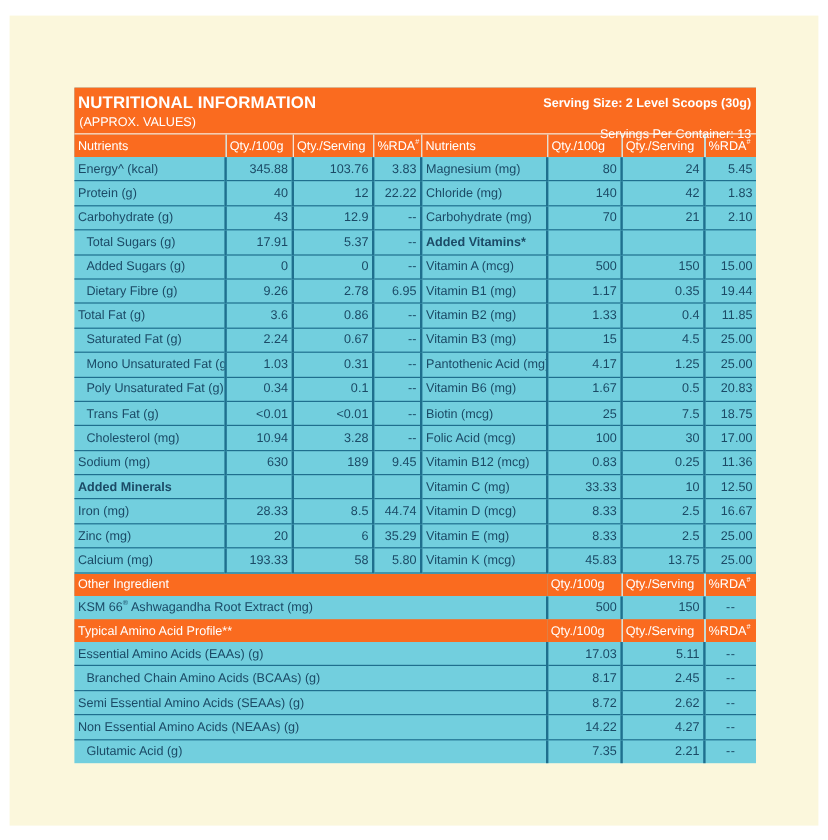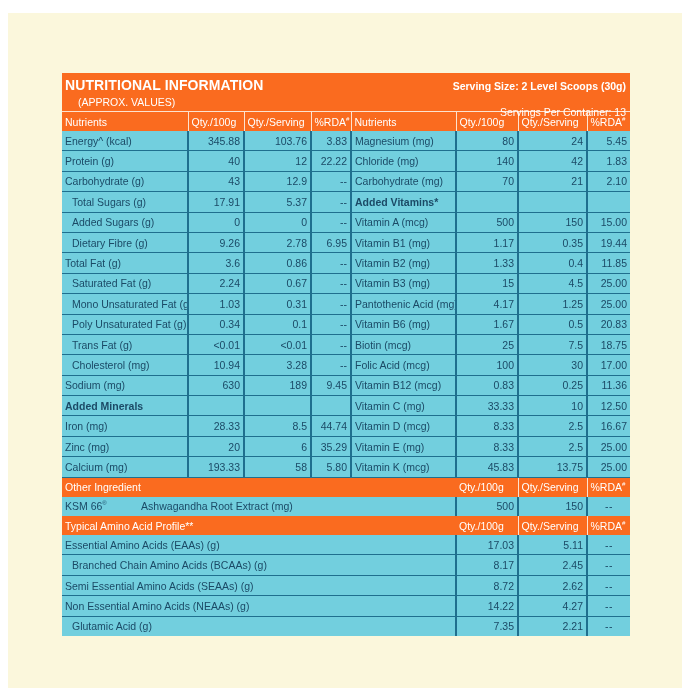--- a/index.html
+++ b/index.html
@@ -14,21 +14,21 @@
   .label {
     position: absolute; left: 62px; top: 73px; width: 568px;
     background: #72cfde; color: #1b4a66;
     font-size: 10.5px;
   }
   .hdr {
     background: #fa6b1f; color: #ffffff; position: relative; height: 38px;
     border-bottom: 1px solid #fde2cf;
   }
   .hdr .t1 { position: absolute; left: 3px; top: 4px; font-size: 14px; font-weight: bold; letter-spacing: 0.1px; }
-  .hdr .t2 { position: absolute; left: 16px; top: 23px; font-size: 10.5px; }
+  .hdr .t2 { position: absolute; left: 4px; top: 23px; font-size: 10.5px; }
   .hdr .s1 { position: absolute; right: 4px; top: 7px; font-size: 10.5px; font-weight: bold; }
   .hdr .s2 { position: absolute; right: 4px; top: 33px; font-size: 10.5px; }
   table { border-collapse: collapse; width: 568px; table-layout: fixed; }
   td, th { padding: 0 3px; height: 19.4px; white-space: nowrap; overflow: hidden; font-weight: normal; }
   tr.main-row td { border-bottom: 1px solid #1f6f8e; }
   td.b { border-right: 2px solid #1f6f8e; }
   td.num { text-align: right; }
   .orange { background: #fa6b1f; color: #ffffff; }
   .orange td { font-weight: normal; border-right: 1px solid #fde2cf; height: 19px; }
   .orange td.nob { border-right: none; }
@@ -253,21 +253,21 @@
         <col style="width:43px">
     </colgroup>
     <tbody id="other-body">
       <tr class="orange">
         <td style="border-right:none">Other Ingredient</td>
         <td>Qty./100g</td>
         <td>Qty./Serving</td>
         <td class="nob"><span>%RDA</span><sup>#</sup></td>
       </tr>
     <tr>
-          <td class="b"><span>KSM 66</span><sup>®</sup><span style="white-space: pre; margin-left: 32px;"> Ashwagandha Root Extract (mg)</span></td>
+          <td class="b"><span>KSM 66</span><sup>®</sup><span style="white-space: pre;"> Ashwagandha Root Extract (mg)</span></td>
           <td class="b num">500</td>
           <td class="b num">150</td>
           <td class="num dash" style="text-align: center;">--</td>
         </tr>
       </tbody>
   </table>
 
   <table>
     <colgroup>
       <col style="width:394px">

